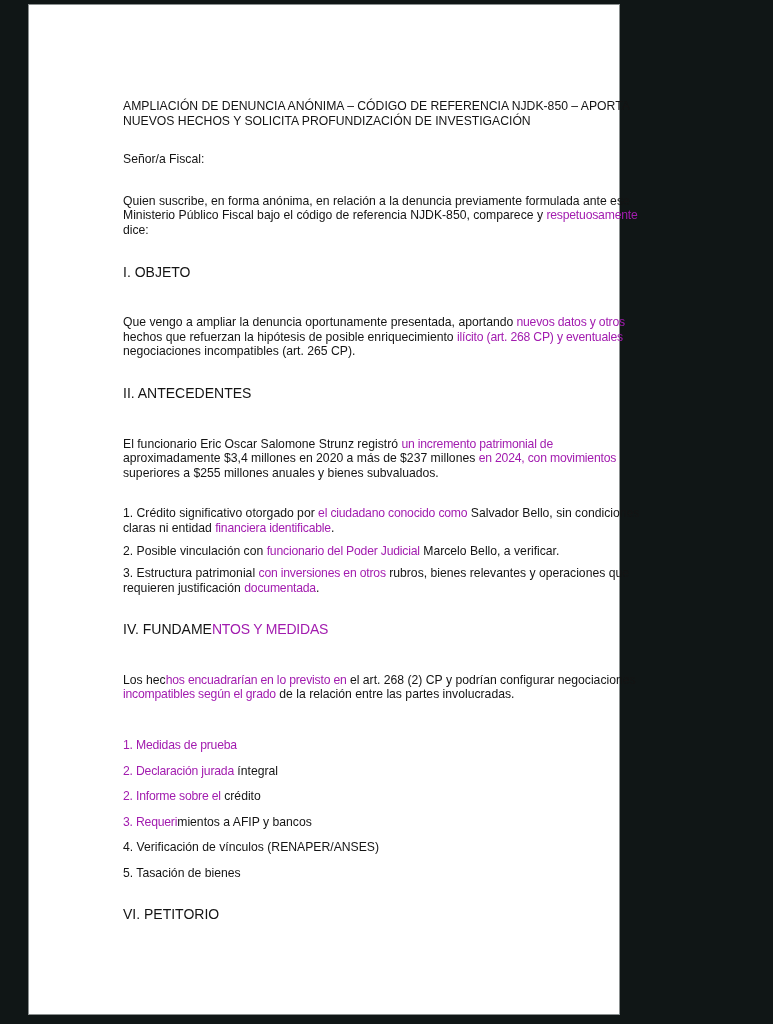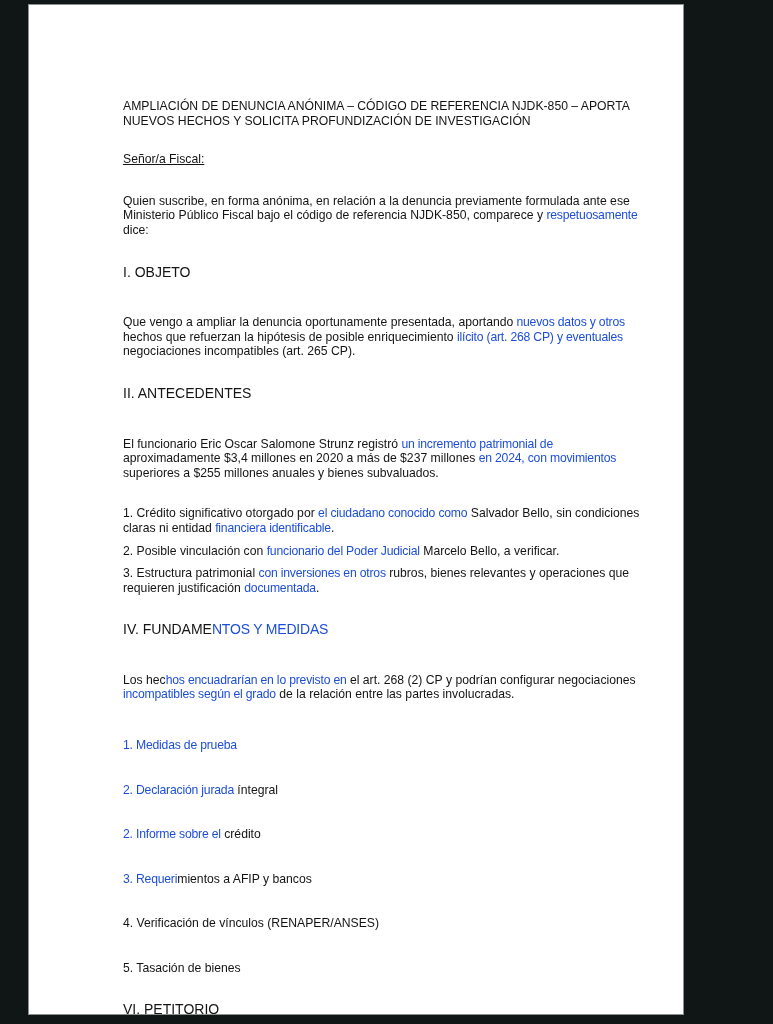--- a/index.html
+++ b/index.html
@@ -5,47 +5,47 @@
     html, body { margin: 0; padding: 0; }
     body {
       width: 773px; height: 1024px; overflow: hidden;
       background: #101616;
       position: relative;
       font-family: "Liberation Sans", sans-serif;
     }
     .page {
       position: absolute;
       left: 28px; top: 4px;
-      width: 656px; height: 1011px;
+      width: 592px; height: 1011px;
       background: #ffffff;
       border-left: 1px solid #8a8f8f;
       border-top: 1px solid #8a8f8f;
       border-right: 1px solid #8a8f8f;
       border-bottom: 1px solid #8a8f8f;
       box-sizing: border-box;
     }
     .content {
       position: absolute;
       left: 94px; top: 94px;
       width: 520px;
       color: #141414;
       font-size: 12.2px;
       line-height: 14.6px;
     }
     .title { margin: 0; font-weight: normal; font-size: 12.2px; line-height: 14.6px; }
     p { margin: 0; }
-    .greeting { margin-top: 24px; text-decoration: underline; }
+    .greeting { margin-top: 24px; }
     .intro { margin-top: 27px; }
     .section-heading { margin-top: 27px; font-weight: normal; font-size: 14px; line-height: 14.6px; }
     .section-body { margin-top: 36px; }
-    .blur { filter: blur(0.5px); color: #1d4ed8; letter-spacing: -0.2px; }
+    .blur { filter: blur(0.5px); color: #a21caf; letter-spacing: -0.2px; }
     .fact { margin-top: 8px; }
     .fact:first-child { margin-top: 26px; }
     .measures { margin-top: 36px; }
-    .measure { margin-top: 30px; }
+    .measure { margin-top: 11px; }
     .measure:first-child { margin-top: 0; }
     .petitorio { margin-top: 26px; }
   </style>
 </head>
 <body>
 
 <div class="page">
   <div class="content">
 
     <h1 class="title">AMPLIACIÓN DE DENUNCIA ANÓNIMA – CÓDIGO DE REFERENCIA NJDK-850 – APORTA NUEVOS HECHOS Y SOLICITA PROFUNDIZACIÓN DE INVESTIGACIÓN</h1>

